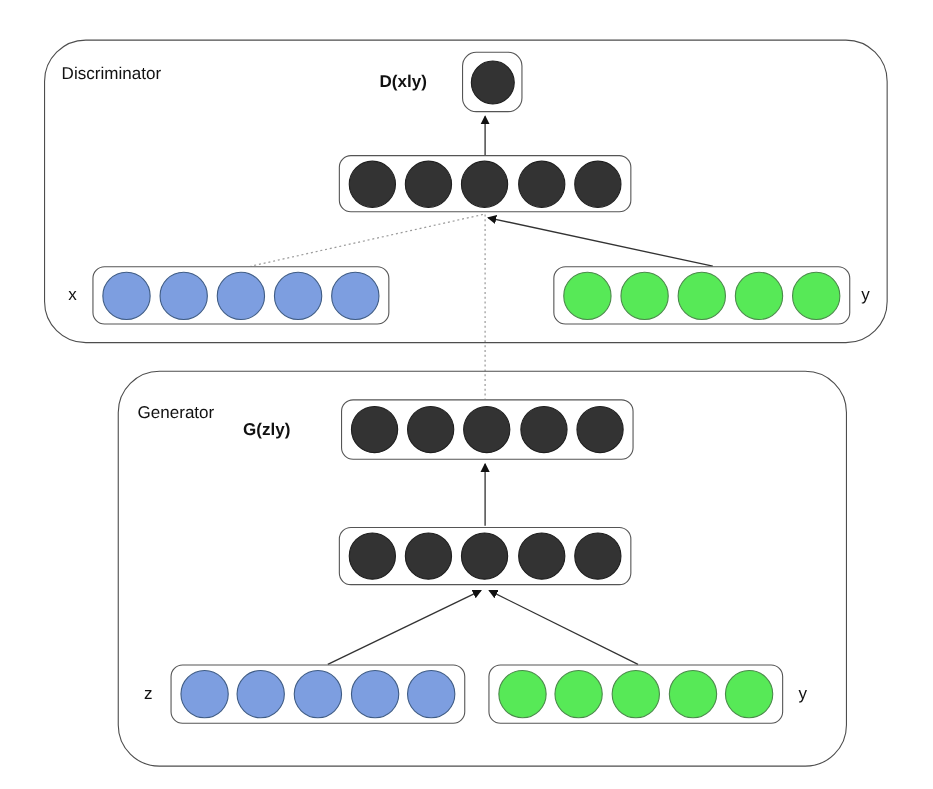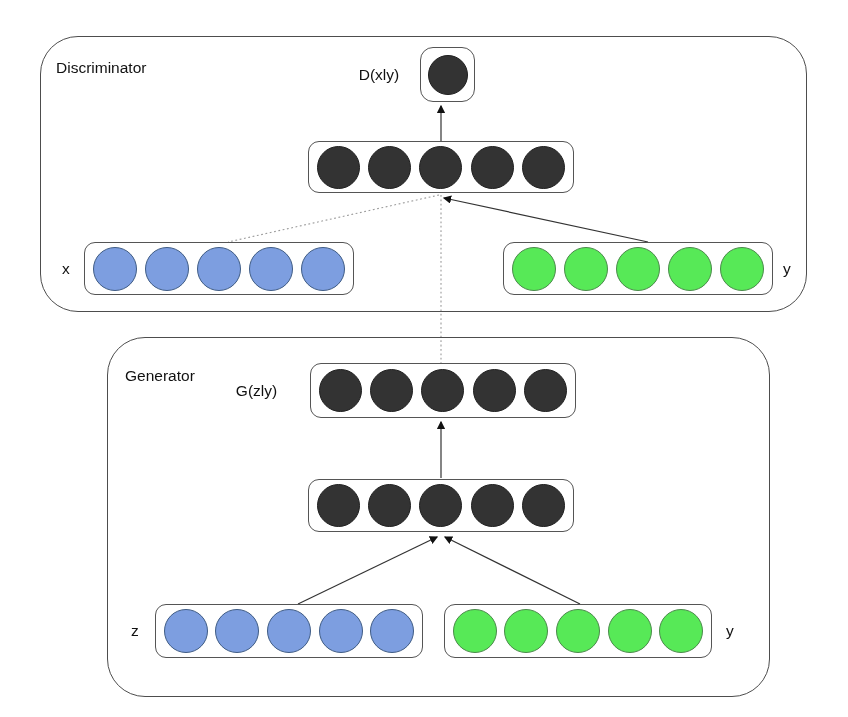--- a/index.html
+++ b/index.html
@@ -31,21 +31,21 @@
   .node.dark {width:43px;height:43px;background:#333333;border:1px solid #1f1f1f;}
   .node.blue {width:44px;height:44px;background:#7d9ee0;border:1.6px solid #3f5c85;}
   .node.green{width:44px;height:44px;background:#57e957;border:1.6px solid #4a8a4a;}
   .node.dark.small{width:40px;height:40px;}
   .lbl{
     position:absolute;
     font-size:15.5px;
     line-height:18px;
     white-space:nowrap;
   }
-  .lbl.right-align{text-align:center;}
+  .lbl.right-align{text-align:left;font-weight:bold;}
   #wires{position:absolute;left:0;top:0;z-index:0;}
   .boxes{position:absolute;left:0;top:0;width:848px;height:510px;z-index:1;}
 </style>
 </head>
 <body>
 
 <div id="canvas">
 
   <svg id="wires" width="848" height="717">
     <defs>

